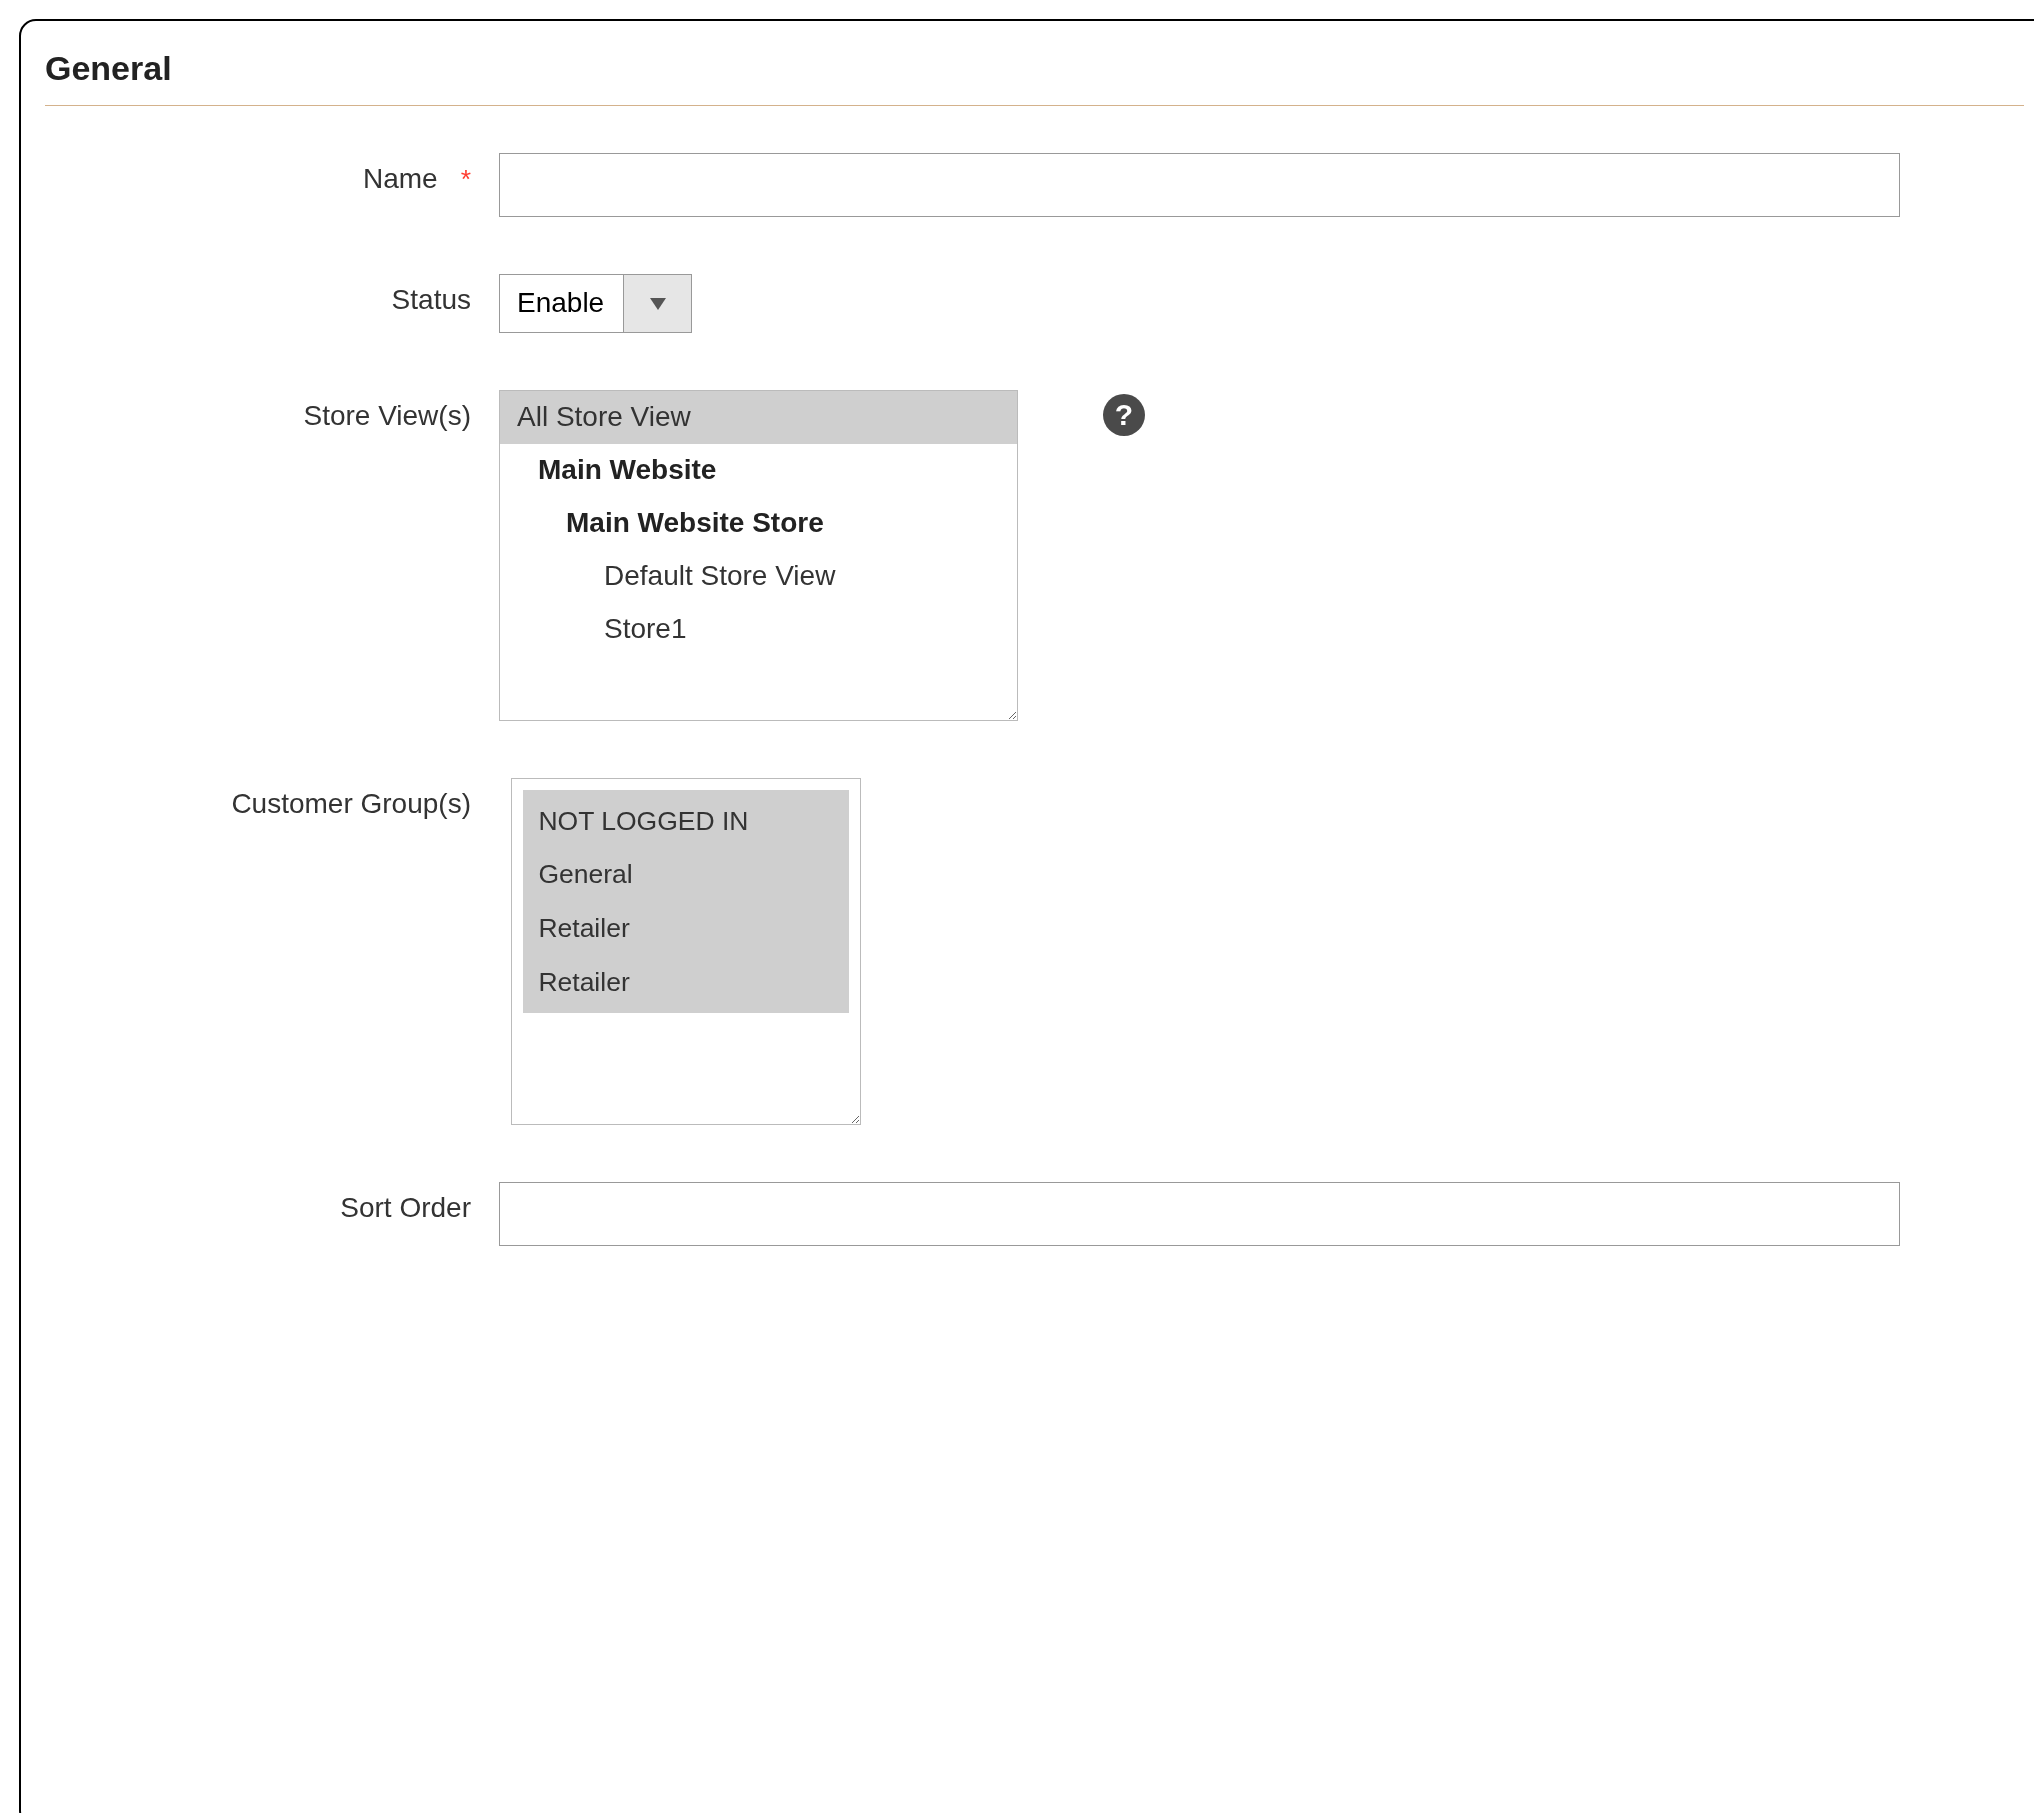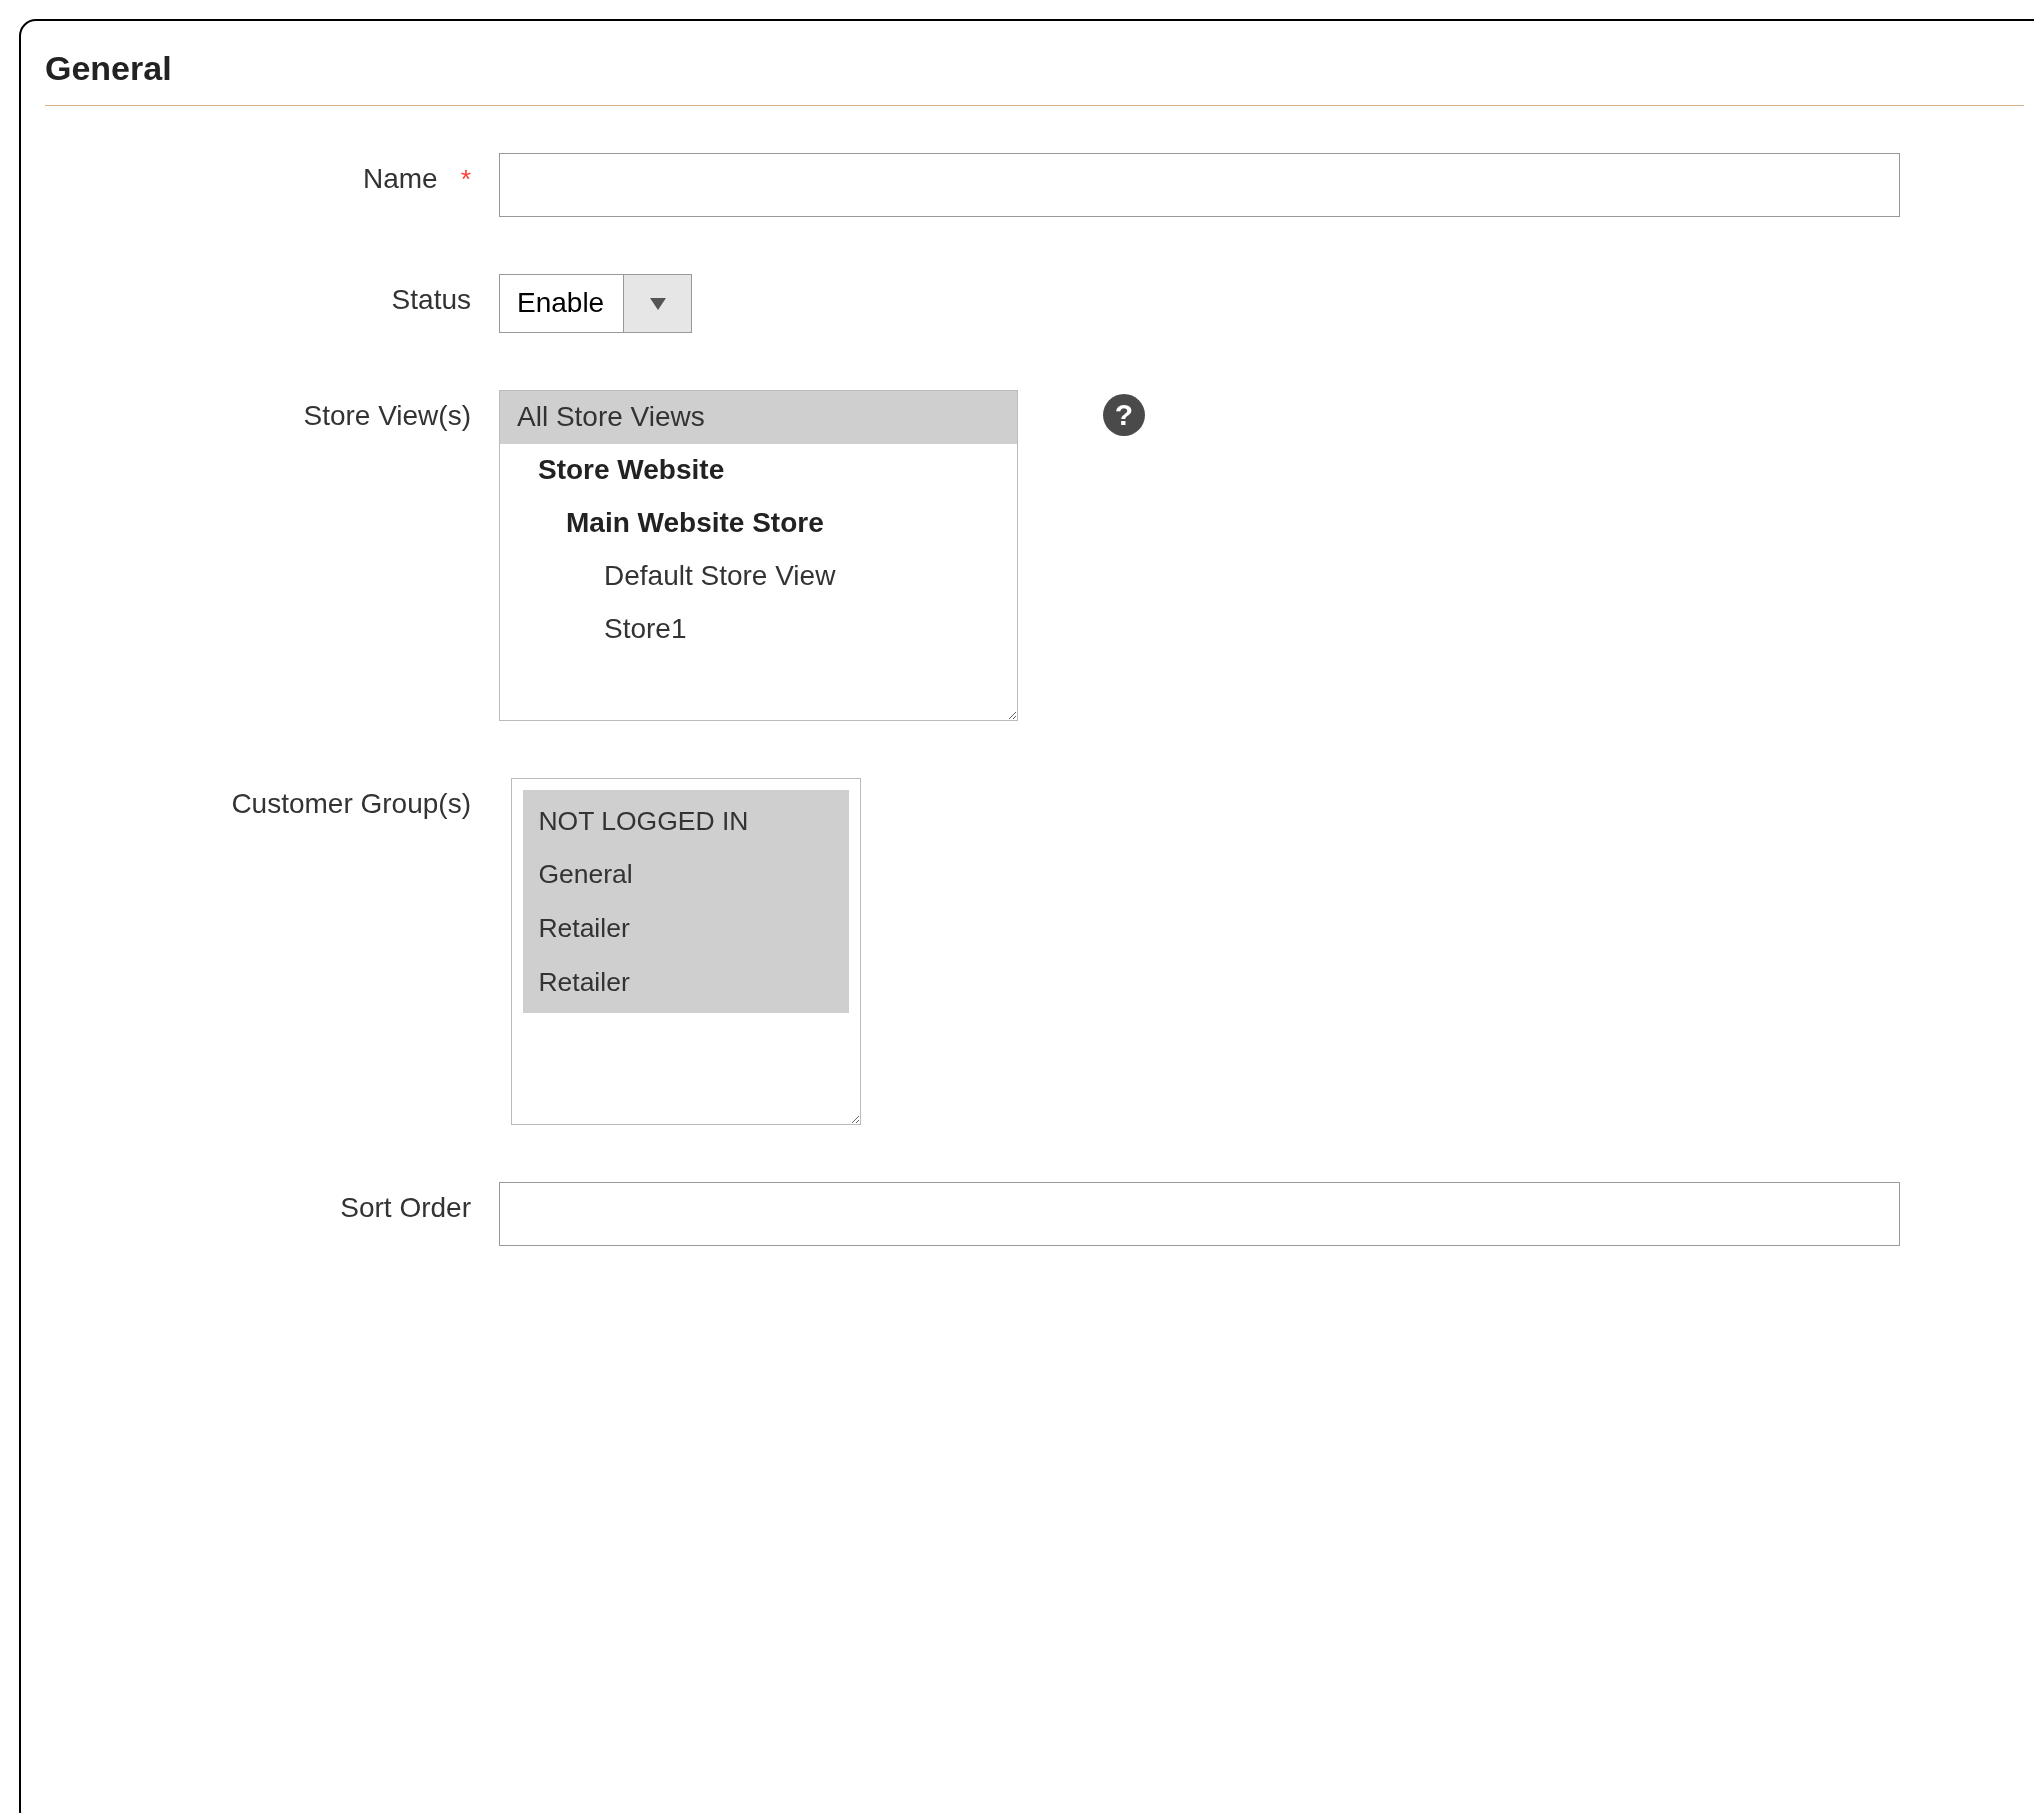--- a/index.html
+++ b/index.html
@@ -208,22 +208,22 @@
     </div>
   </div>
 
 
   <div class="field-row">
     <div class="field-label">
       <span>Store View(s)</span>
     </div>
     <div class="field-control store-view-wrap">
       <div class="listbox storeviews" id="storeviews-list">
-          <div class="list-item selected">All Store Views</div>
-          <div class="list-item bold indent-1">Store Website</div>
+          <div class="list-item selected">All Store View</div>
+          <div class="list-item bold indent-1">Main Website</div>
           <div class="list-item bold indent-2">Main Website Store</div>
           <div class="list-item indent-3">Default Store View</div>
           <div class="list-item indent-3">Store1</div>
         </div>
       <div class="help-icon">
         <span>?</span>
       </div>
     </div>
   </div>
 

